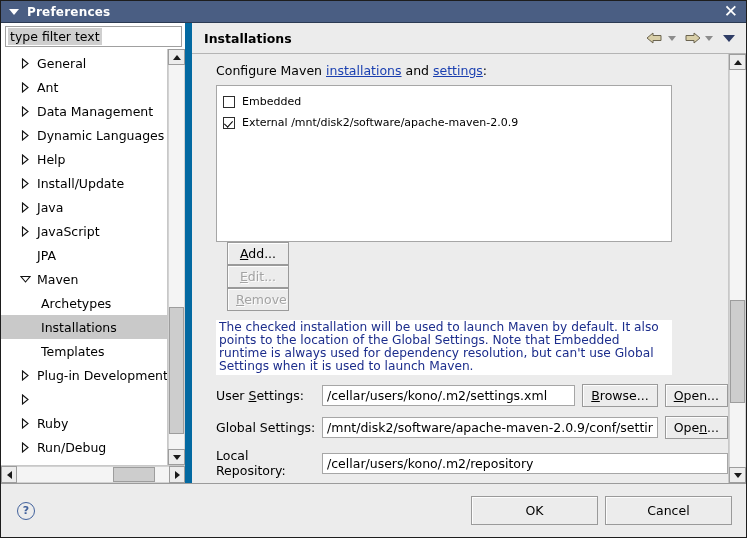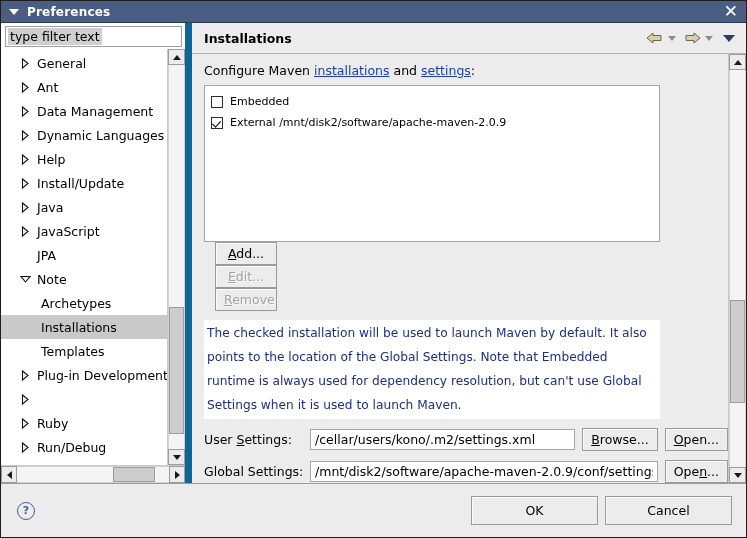--- a/index.html
+++ b/index.html
@@ -250,20 +250,21 @@
     border-top-color: #2f3d66;
     border-left-width: 6px;
     border-right-width: 6px;
     border-top-width: 7px;
     margin-left: 3px;
   }
   .content {
     flex: 1 1 auto;
     display: flex;
     min-height: 0;
+    padding-left: 12px;
   }
   .contentinner {
     flex: 1 1 auto;
     padding: 9px 0 0 12px;
     min-width: 0;
     overflow: hidden;
   }
   .configline {
     font-size: 12.5px;
     margin-bottom: 7px;
@@ -328,21 +329,21 @@
     box-sizing: border-box;
   }
   .btn.disabled { color: #a3a3a3; text-shadow: 1px 1px 0 #fdfdfd; }
   .btn.wide { width: 62px; }
   .infobox {
     margin-top: 9px;
     width: 456px;
     background: #ffffff;
     color: #1c2d8c;
     font-size: 12.2px;
-    line-height: 24px;
+    line-height: 13px;
     padding: 1px 3px 2px 3px;
     box-sizing: border-box;
   }
   .fieldrow {
     display: flex;
     align-items: center;
     margin-top: 9px;
   }
   .flabel {
     font-size: 12.5px;
@@ -490,21 +491,21 @@
             <div class="tnode">
               <span class="arrow"></span>
               <span class="lbl">JPA</span>
             </div>
             <div class="tnode">
               <span class="arrow">
                 <svg width="11" height="8" viewBox="0 0 11 8">
                   <path d="M1 1.5 L10 1.5 L5.5 7 Z" fill="none" stroke="#111" stroke-width="1.1"></path>
                 </svg>
               </span>
-              <span class="lbl">Note</span>
+              <span class="lbl">Maven</span>
             </div>
             <div class="tnode child">
               <span class="arrow"></span>
               <span class="lbl">Archetypes</span>
             </div>
             <div class="tnode sel child">
               <span class="arrow"></span>
               <span class="lbl">Installations</span>
             </div>
             <div class="tnode child">

